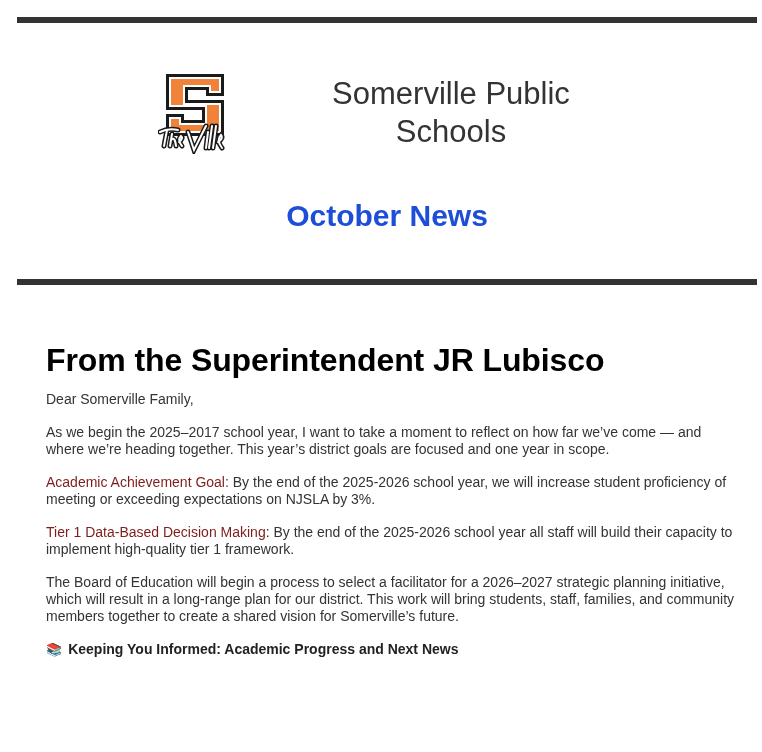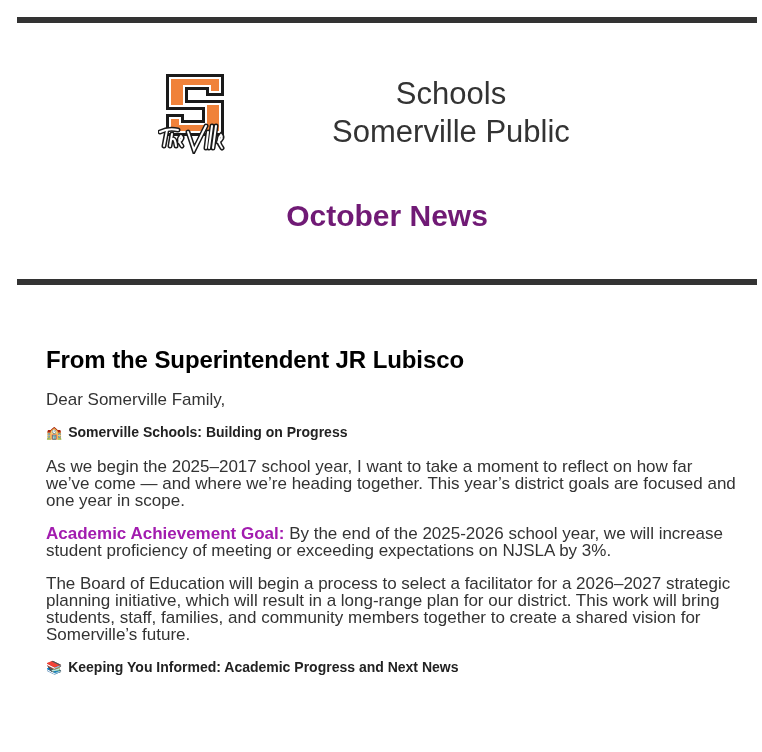--- a/index.html
+++ b/index.html
@@ -3,27 +3,27 @@
 <meta charset="utf-8">
 <style>
   html, body { margin:0; padding:0; background:#ffffff; }
   body { width:762px; height:752px; overflow:hidden; position:relative; font-family:"Liberation Sans", sans-serif; color:#333333; }
   .header { position:absolute; left:17px; top:17px; width:740px; height:268px; }
   .bar { position:absolute; left:0; width:740px; height:6px; background:#333333; }
   .bar.top { top:0; }
   .bar.bottom { top:262px; }
   .logo { position:absolute; left:141px; top:53px; width:76px; height:84px; }
   .school-name { position:absolute; left:280px; top:58px; width:308px; text-align:center; font-size:31px; line-height:38px; color:#333333; font-weight:normal; }
-  .issue-title { position:absolute; left:0; top:180px; width:740px; text-align:center; font-size:30px; font-weight:bold; color:#701a75; line-height:38px; }
+  .issue-title { position:absolute; left:0; top:180px; width:740px; text-align:center; font-size:30px; font-weight:bold; color:#1d4ed8; line-height:38px; }
   .content { position:absolute; left:46px; top:345px; width:690px; }
-  .section-heading { font-size:24px; font-weight:bold; color:#000000; margin:0 0 16px 0; line-height:30px; letter-spacing:-0.1px; }
-  p { margin:0 0 16px 0; font-size:17px; line-height:17px; color:#333333; }
+  .section-heading { font-size:32px; font-weight:bold; color:#000000; margin:0 0 16px 0; line-height:30px; letter-spacing:-0.1px; }
+  p { margin:0 0 16px 0; font-size:14px; line-height:17px; color:#333333; }
   .sub { font-weight:bold; font-size:14px; line-height:17px; margin:0 0 17px 0; color:#222222; }
   .sub .emoji { font-size:13px; margin-right:6px; }
-  b { font-weight:bold; color:#a21caf; }
+  b { font-weight:normal; color:#7f1d1d; }
 </style>
 </head>
 <body>
 
 <div class="header">
   <div class="bar top"></div>
 
   <div class="logo">
     <svg width="76" height="84" viewBox="0 0 76 84">
 
@@ -46,42 +46,40 @@
         <path d="M14 64 L12 76 M13 70 Q17 66 18 76"></path>
         <path d="M21 72 Q26 68 23 66 Q19 70 24 76"></path>
         <path d="M30 62 L36 80 L48 56"></path>
         <path d="M50 62 L48 78 M54 56 L51 78 M58 56 L55 78"></path>
         <path d="M60 72 Q66 68 63 65 Q58 70 64 78"></path>
       </g>
     </svg>
   </div>
 
   <div class="school-name">
+    <div>Somerville Public</div>
     <div>Schools</div>
-    <div>Somerville Public</div>
   </div>
 
   <div class="issue-title">October News</div>
 
   <div class="bar bottom"></div>
 </div>
 
 <div class="content">
   <h2 class="section-heading">From the Superintendent JR Lubisco</h2>
 
   <p>Dear Somerville Family,</p>
 
-  <div class="sub">
-    <span class="emoji">🏫</span><span>Somerville Schools: Building on Progress</span>
-  </div>
 
   <p>As we begin the 2025–2017 school year, I want to take a moment to reflect on how far we’ve come — and where we’re heading together. This year’s district goals are focused and one year in scope.</p>
 
   <p><b>Academic Achievement Goal:</b><span> By the end of the 2025-2026 school year, we will increase student proficiency of meeting or exceeding expectations on NJSLA by 3%.</span></p>
 
+  <p><b>Tier 1 Data-Based Decision Making</b><span>: By the end of the 2025-2026 school year all staff will build their capacity to implement high-quality tier 1 framework.</span></p>
 
 
   <p>The Board of Education will begin a process to select a facilitator for a 2026–2027 strategic planning initiative, which will result in a long-range plan for our district. This work will bring students, staff, families, and community members together to create a shared vision for Somerville’s future.</p>
 
   <div class="sub">
     <span class="emoji">📚</span><span>Keeping You Informed: Academic Progress and Next News</span>
   </div>
 </div>
 
 </body></html>

